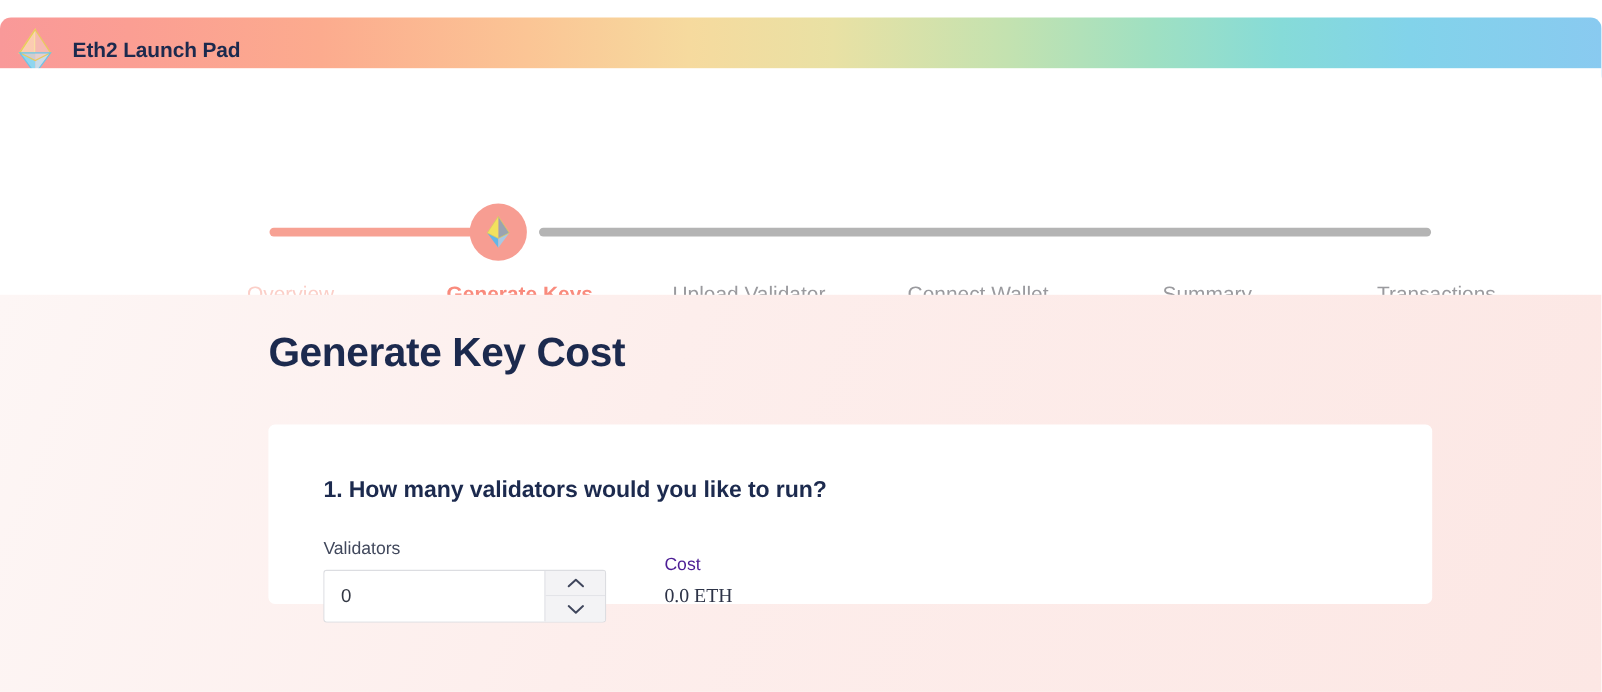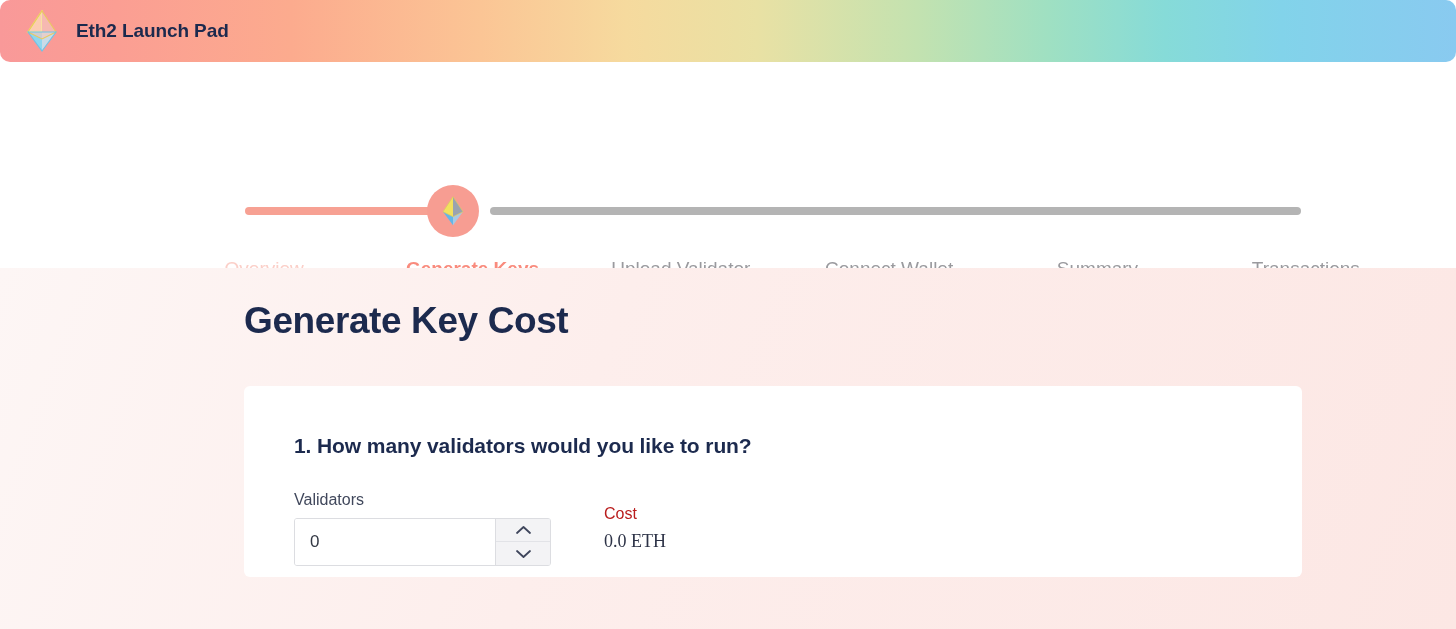--- a/index.html
+++ b/index.html
@@ -12,38 +12,38 @@
 
   body {
     font-family: "Liberation Sans", sans-serif;
     background: #ffffff;
     position: relative;
   }
 
   
   .app-header {
     position: absolute;
-    left: 0; top: 0;
+    left: 0; top: 16px;
     width: 1456px;
     height: 62px;
     background: linear-gradient(90deg,
         #f99999 0%,
         #fb9e93 8%,
         #fcab8e 20%,
         #fbc595 33%,
         #f6da9e 43%,
         #e9e1a4 52%,
         #c3e2b0 63%,
         #9fe0c2 72%,
         #86dbd8 80%,
         #82d3ea 88%,
         #89caf0 100%);
     display: flex;
     align-items: center;
-    padding-left: 22px;
+    padding-left: 12px;
     border-radius: 10px;
   }
 
   .logo-wrap {
     width: 40px;
     height: 46px;
     display: flex;
     align-items: center;
     justify-content: center;
     flex: 0 0 auto;
@@ -142,21 +142,21 @@
     font-weight: 700;
     color: #1c2a4e;
     letter-spacing: -0.4px;
   }
 
   .card {
     position: absolute;
     left: 244px;
     top: 118px;
     width: 1058px;
-    height: 191px;
+    height: 163px;
     background: #ffffff;
     border-radius: 6px;
   }
 
   .card-question {
     position: absolute;
     left: 50px;
     top: 48px;
     font-size: 21px;
     font-weight: 700;
@@ -219,21 +219,21 @@
     justify-content: center;
     cursor: pointer;
     background: #f3f3f5;
   }
   .spin-btn.up { border-bottom: 1px solid #e2e3e7; }
 
   .cost-block { margin-left: 0; }
 
   .cost-label {
     font-size: 16px;
-    color: #b91c1c;
+    color: #4c1d95;
     display: block;
     margin-bottom: 8px;
   }
   .cost-value {
     font-size: 18px;
     color: #2d3347;
     display: block;
     font-family: Liberation Serif, serif;
   }
 </style>

